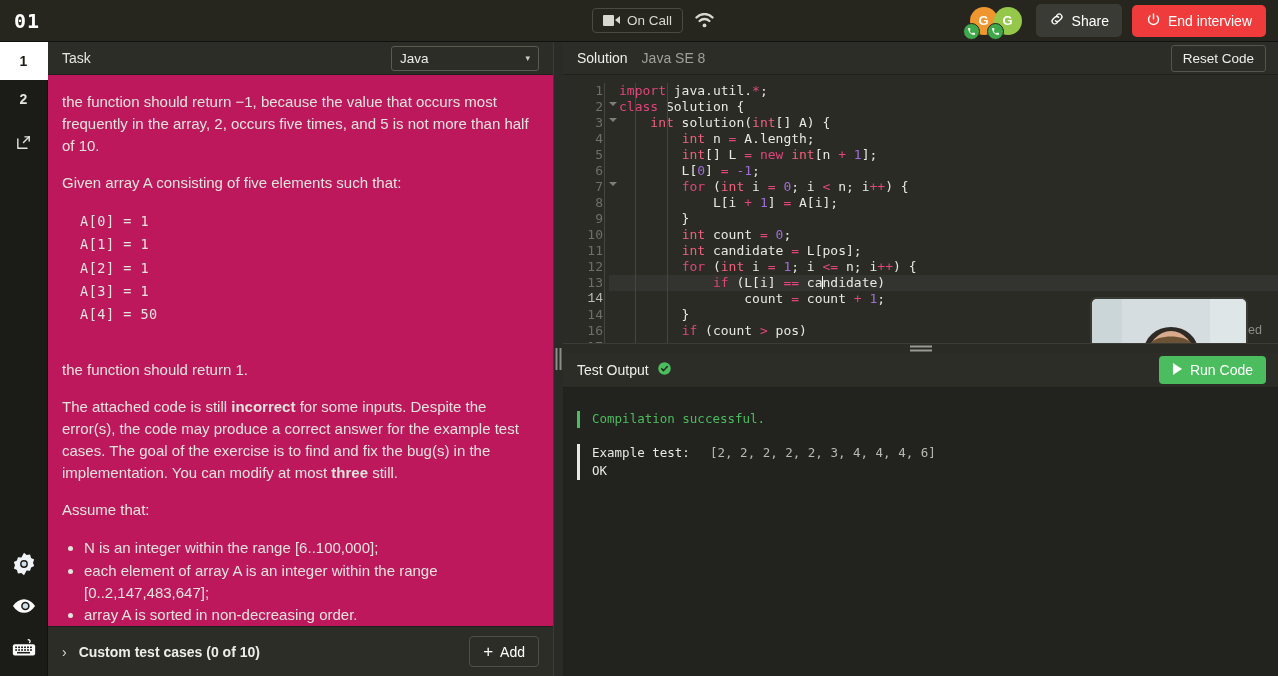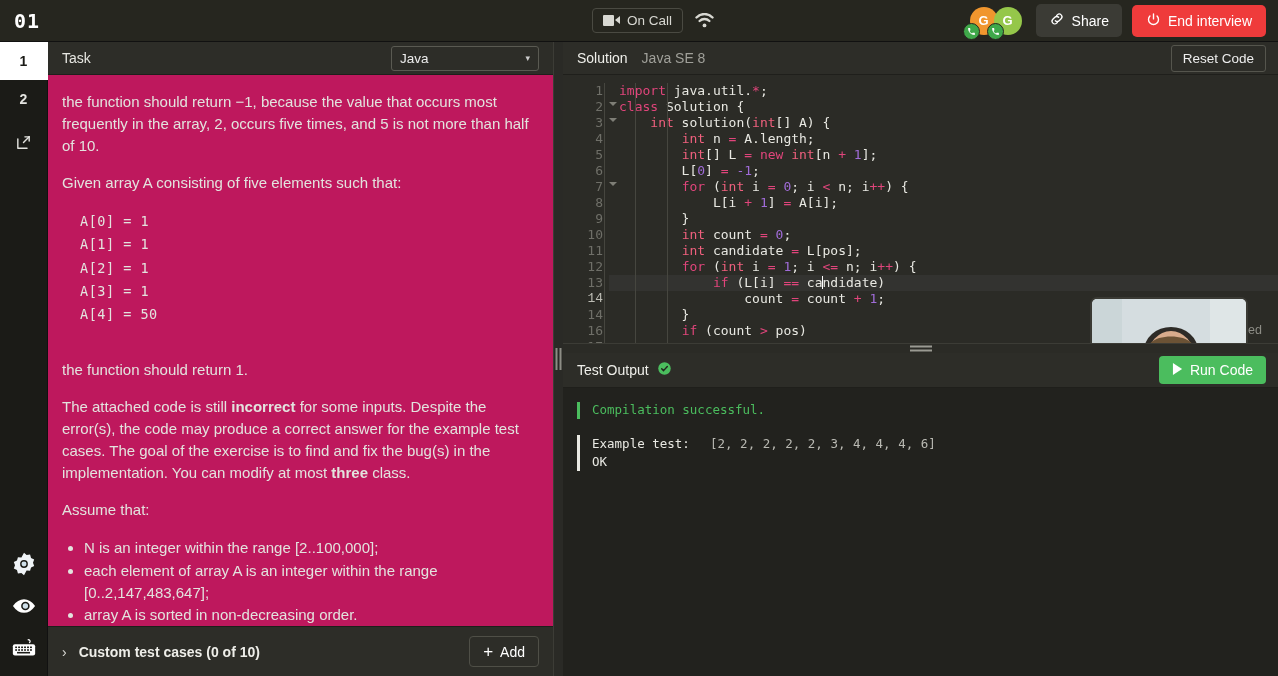--- a/index.html
+++ b/index.html
@@ -196,21 +196,21 @@
   .test-title { color: #efefea; font-size: 14px; }
   .run-btn {
     margin-left: auto; display: flex; align-items: center; gap: 7px;
     background: #4bbd5e; color: #fff; border: none; border-radius: 4px;
     padding: 6px 13px; font-size: 14px; font-family: inherit; font-weight: 500; cursor: pointer;
   }
   .test-body {
     flex: 1; background: #22221e; padding: 14px 14px 6px 14px; min-height: 0;
     font-family: "DejaVu Sans Mono", monospace; font-size: 12.5px; overflow: hidden;
   }
-  .out-block { display: flex; margin-bottom: 16px; }
+  .out-block { display: flex; margin-bottom: 16px; margin-top: 9px; }
   .out-bar { width: 3px; background: #4bbd5e; flex: 0 0 3px; margin-right: 12px; }
   .out-bar.white { background: #e9e9e3; }
   .out-text.green { color: #4bbd5e; line-height: 1.35; }
   .out-text.white { color: #e9e9e3; line-height: 1.45; }
   .out-row { display: flex; }
   .out-label { width: 118px; flex: 0 0 118px; }
   .out-val { color: #b9b9b2; }
 </style>
 </head>
 <body>
@@ -340,24 +340,24 @@
 
       <div class="task-body">
         <p>the function should return −1, because the value that occurs most frequently in the array, 2, occurs five times, and 5 is not more than half of 10.</p>
         <p>Given array A consisting of five elements such that:</p>
         <pre class="arr">A[0] = 1
 A[1] = 1
 A[2] = 1
 A[3] = 1
 A[4] = 50</pre>
         <p>the function should return 1.</p>
-        <p><span>The attached code is still </span><b>incorrect</b><span> for some inputs. Despite the error(s), the code may produce a correct answer for the example test cases. The goal of the exercise is to find and fix the bug(s) in the implementation. You can modify at most </span><b>three</b><span> class.</span></p>
+        <p><span>The attached code is still </span><b>incorrect</b><span> for some inputs. Despite the error(s), the code may produce a correct answer for the example test cases. The goal of the exercise is to find and fix the bug(s) in the implementation. You can modify at most </span><b>three</b><span> still.</span></p>
         <p>Assume that:</p>
         <ul>
-          <li>N is an integer within the range [2..100,000];</li>
+          <li>N is an integer within the range [6..100,000];</li>
           <li>each element of array A is an integer within the range [0..2,147,483,647];</li>
           <li>array A is sorted in non-decreasing order.</li>
         </ul>
 
       </div>
 
       <div class="task-foot">
         <span class="chev">›</span>
         <span class="task-foot-label">Custom test cases (0 of 10)</span>
         <button class="add-btn">

